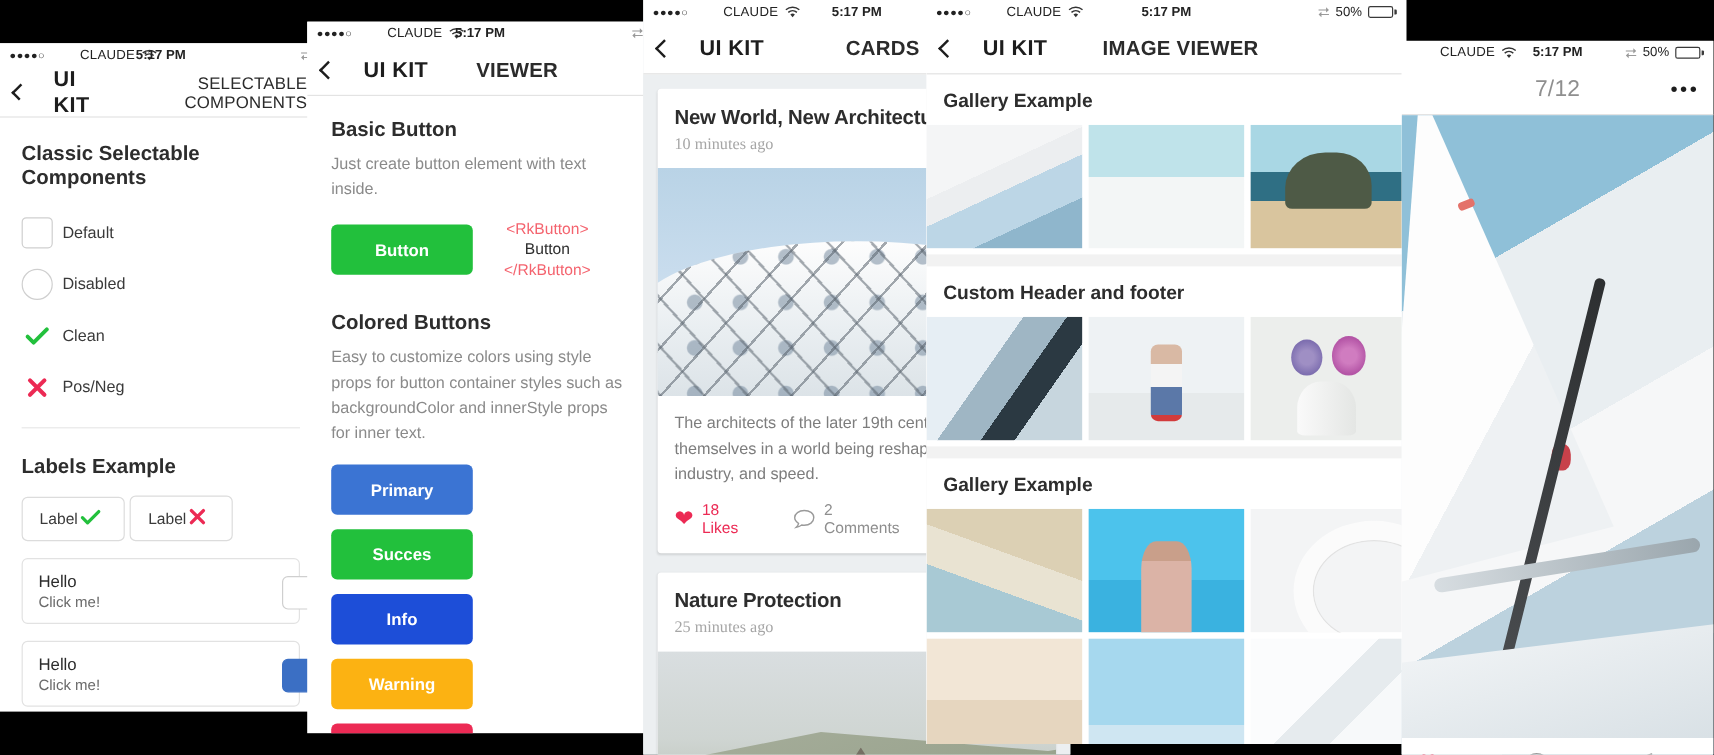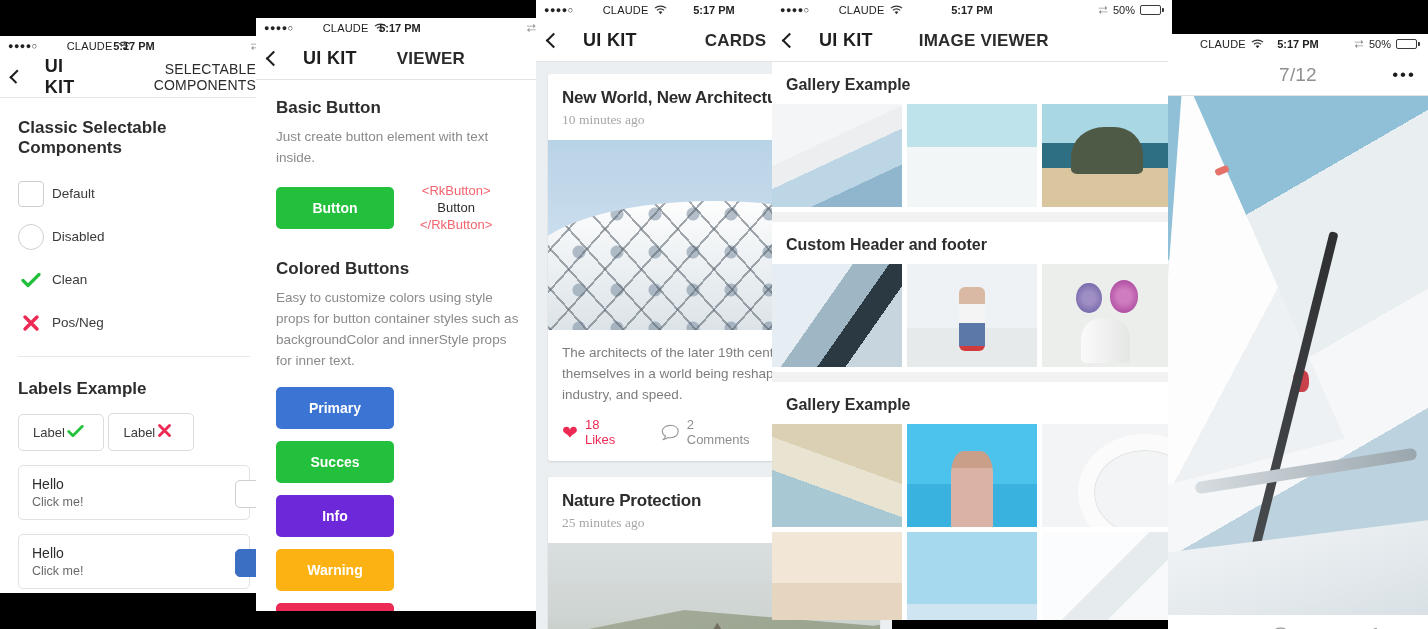--- a/index.html
+++ b/index.html
@@ -300,21 +300,21 @@
           <div class="code-tag">&lt;/RkButton&gt;</div>
         </div>
       </div>
 
       <div class="h2" style="margin-top:26px">Colored Buttons</div>
       <div class="para">Easy to customize colors using style props for button container styles  such as backgroundColor and innerStyle props for inner text.</div>
 
       <div class="btn-stack">
         <div class="btn" style="background:#3b74d3">Primary</div>
         <div class="btn" style="background:#22c03c">Succes</div>
-        <div class="btn" style="background:#6d28d9">Info</div>
+        <div class="btn" style="background:#1d4ed8">Info</div>
         <div class="btn" style="background:#fcb212">Warning</div>
         <div class="btn" style="background:#ec2a54">Danger</div>
       </div>
     </div>
   </div>
 
   <div class="panel" id="p3">
     <div class="statusbar">
       <div class="sb-left">
         <span class="sb-dots">●●●●○</span>

